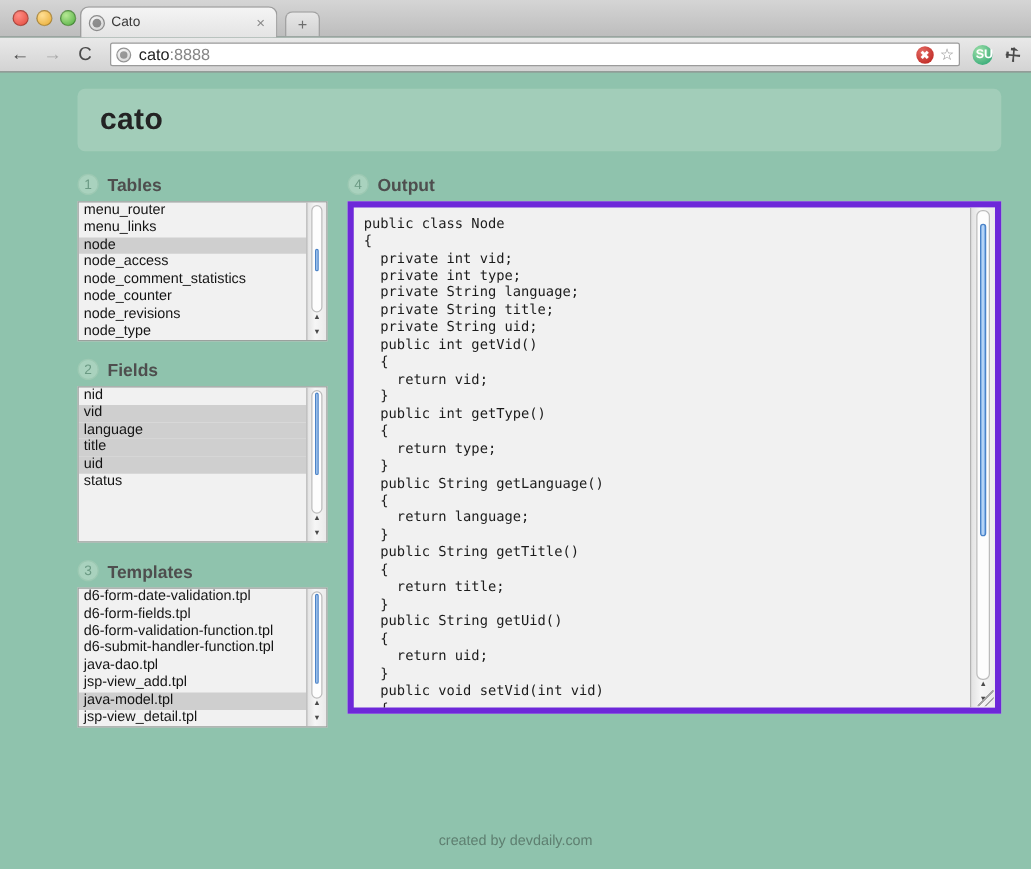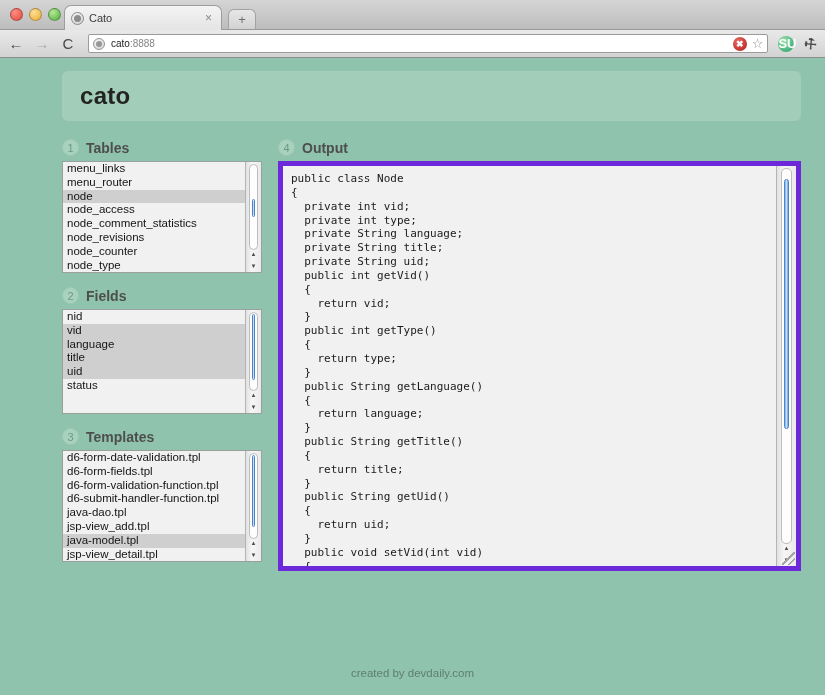--- a/index.html
+++ b/index.html
@@ -65,33 +65,33 @@
   }
   .omni-icon {
     width:12px; height:12px; border-radius:50%; flex:none;
     background: radial-gradient(circle at 40% 35%, #fdfdfd, #cecece);
     border:1px solid #949494; margin-right:6px; position:relative;
   }
   .omni-icon::after{
     content:""; position:absolute; left:2px; top:2px; width:6px; height:6px;
     border-radius:50%; background:#707070; opacity:.7;
   }
-  .omni-text { font-size:10px; color:#222; }
+  .omni-text { font-size:13px; color:#222; }
   .omni-text .port { color:#868686; }
   .omni-right { display:flex; align-items:center; gap:5px; margin-left:auto; }
   .badge-block {
     width:14px; height:14px; border-radius:50%;
     background: radial-gradient(circle at 35% 30%, #e46a63, #b81d18);
     color:#fff; font-size:9px; font-weight:bold; text-align:center; line-height:14px;
   }
   .star { font-size:13px; color:#8d8d8d; line-height:1; }
   .su-icon {
     width:16px; height:16px; border-radius:50%;
     background: radial-gradient(circle at 35% 30%, #9fe0a8, #1e9f6e);
-    color:#fff; font-size:13px; font-weight:bold; text-align:center; line-height:16px;
+    color:#fff; font-size:10px; font-weight:bold; text-align:right; line-height:16px;
   }
   .wrench { font-size:14px; color:#4a4a4a; transform:rotate(-40deg); line-height:1; }
 
   
   .page { position:absolute; top:59px; left:0; right:0; bottom:0; background:#8fc3ad; }
 
   .app-header {
     margin:12px 24px 0 62px;
     height:50px;
     background:#a2cdb9;
@@ -223,45 +223,45 @@
     <div class="columns">
 
       <div class="col-left">
 
         <div class="section-head">
           <span class="num">1</span>
           <span class="sec-title">Tables</span>
         </div>
         <div class="listbox" style="height:112px">
           <div class="list-items" id="tables-list">
+              <div class="list-item">menu_router</div>
               <div class="list-item">menu_links</div>
-              <div class="list-item">menu_router</div>
               <div class="list-item sel">node</div>
               <div class="list-item">node_access</div>
               <div class="list-item">node_comment_statistics</div>
+              <div class="list-item">node_counter</div>
               <div class="list-item">node_revisions</div>
-              <div class="list-item">node_counter</div>
               <div class="list-item">node_type</div>
             </div>
           <div class="sb">
             <div class="sb-track">
               <div class="sb-thumb" style="top:40%;height:18px"></div>
             </div>
             <div class="sb-arrows">
               <span>▲</span>
               <span>▼</span>
             </div>
           </div>
         </div>
 
         <div class="section-head" style="margin-top:14px">
           <span class="num">2</span>
           <span class="sec-title">Fields</span>
         </div>
-        <div class="listbox" style="height:105px">
+        <div class="listbox" style="height:125px">
           <div class="list-items" id="fields-list">
               <div class="list-item">nid</div>
               <div class="list-item sel">vid</div>
               <div class="list-item sel">language</div>
               <div class="list-item sel">title</div>
               <div class="list-item sel">uid</div>
               <div class="list-item">status</div>
             </div>
           <div class="sb">
             <div class="sb-track">

